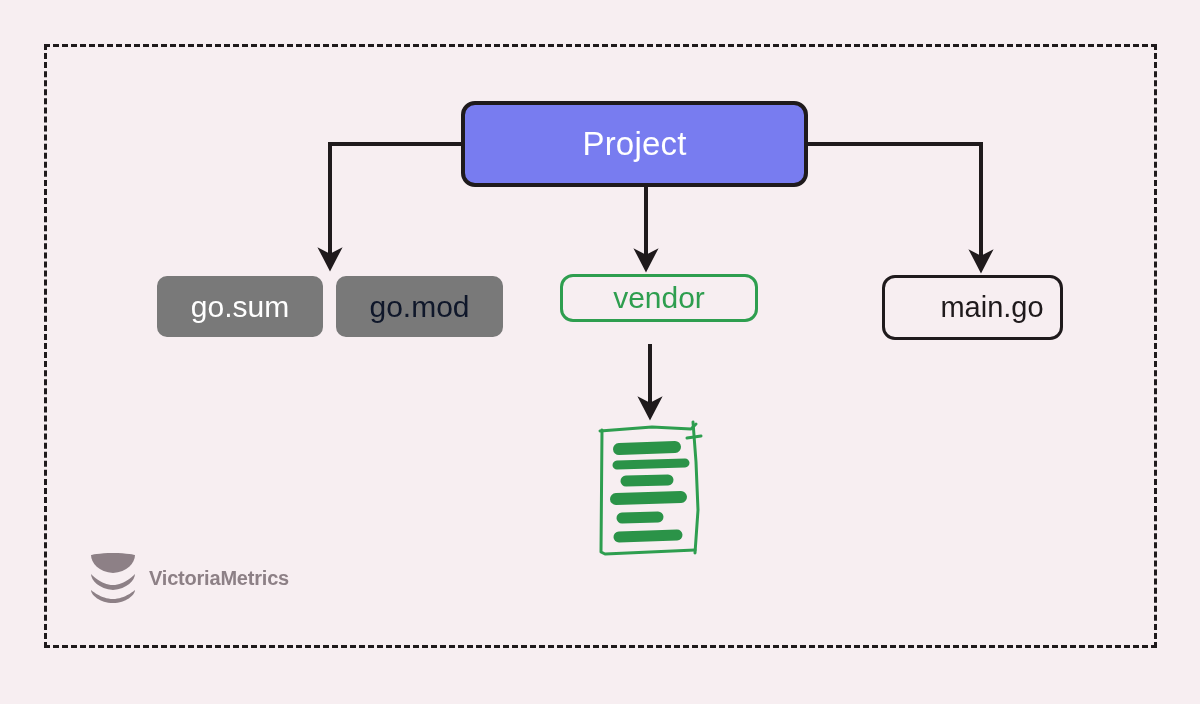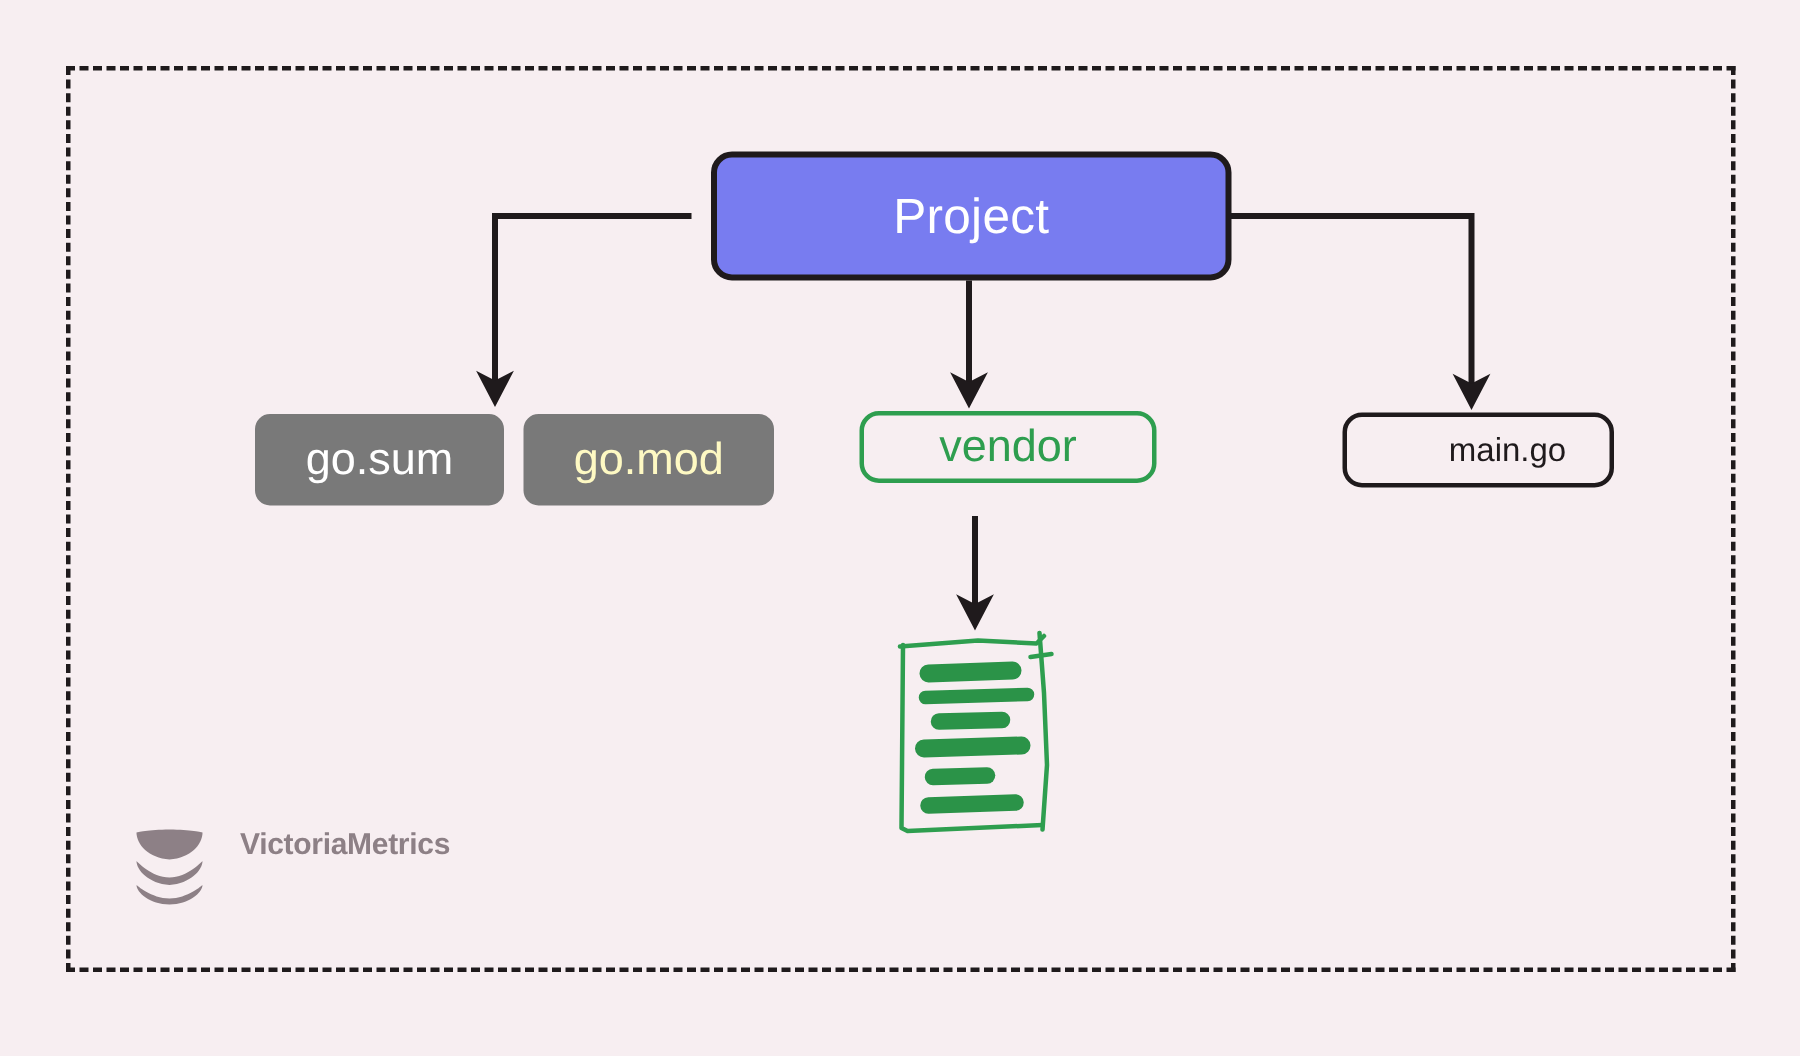--- a/index.html
+++ b/index.html
@@ -40,21 +40,20 @@
     pointer-events: none;
   }
   
   .node {
     position: absolute;
     display: flex;
     align-items: center;
     justify-content: center;
     box-sizing: border-box;
     white-space: nowrap;
-    margin-left: 13px;
   }
   .node-project {
     left: 461px;
     top: 101px;
     width: 347px;
     height: 86px;
     background: #787cf0;
     border: 4px solid #1f1a1c;
     border-radius: 14px;
     color: #ffffff;
@@ -73,44 +72,44 @@
     font-size: 30px;
   }
   .node-gomod {
     left: 333px;
     top: 273px;
     width: 173px;
     height: 67px;
     background: #797979;
     border: 3px solid #f7eef1;
     border-radius: 13px;
-    color: #fef9c3;
+    color: #0f172a;
     font-size: 30px;
   }
   .node-vendor {
     left: 560px;
     top: 274px;
     width: 198px;
     height: 48px;
     background: transparent;
     border: 3px solid #2e9e4f;
     border-radius: 13px;
     color: #2e9e4f;
     font-size: 30px;
   }
   .node-maingo {
     left: 882px;
     top: 275px;
     width: 181px;
-    height: 50px;
+    height: 65px;
     background: transparent;
     border: 3px solid #1f1a1c;
     border-radius: 13px;
     color: #1f1a1c;
-    font-size: 22px;
+    font-size: 29px;
     padding-left: 39px;
   }
   
   .doc-icon {
     position: absolute;
     left: 592px;
     top: 418px;
     width: 118px;
     height: 138px;
   }
@@ -126,22 +125,22 @@
     font-weight: bold;
     font-size: 28px;
     letter-spacing: 0.5px;
   }
   
   .watermark {
     position: absolute;
     left: 89px;
     top: 552px;
     display: flex;
-    align-items: flex-start;
-    gap: 23px;
+    align-items: center;
+    gap: 12px;
   }
   .watermark-mark {
     width: 48px;
     height: 52px;
     flex: none;
   }
   .watermark-text {
     color: #8d8086;
     font-size: 20px;
     font-weight: bold;

